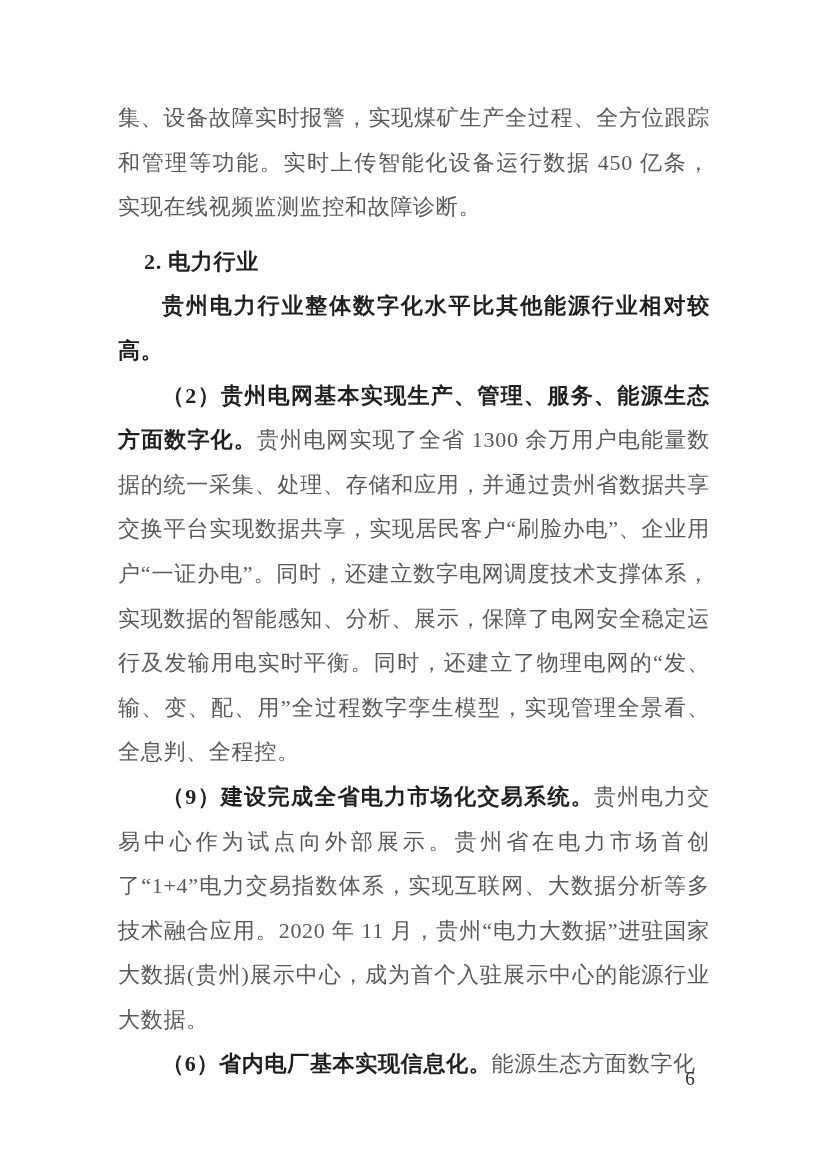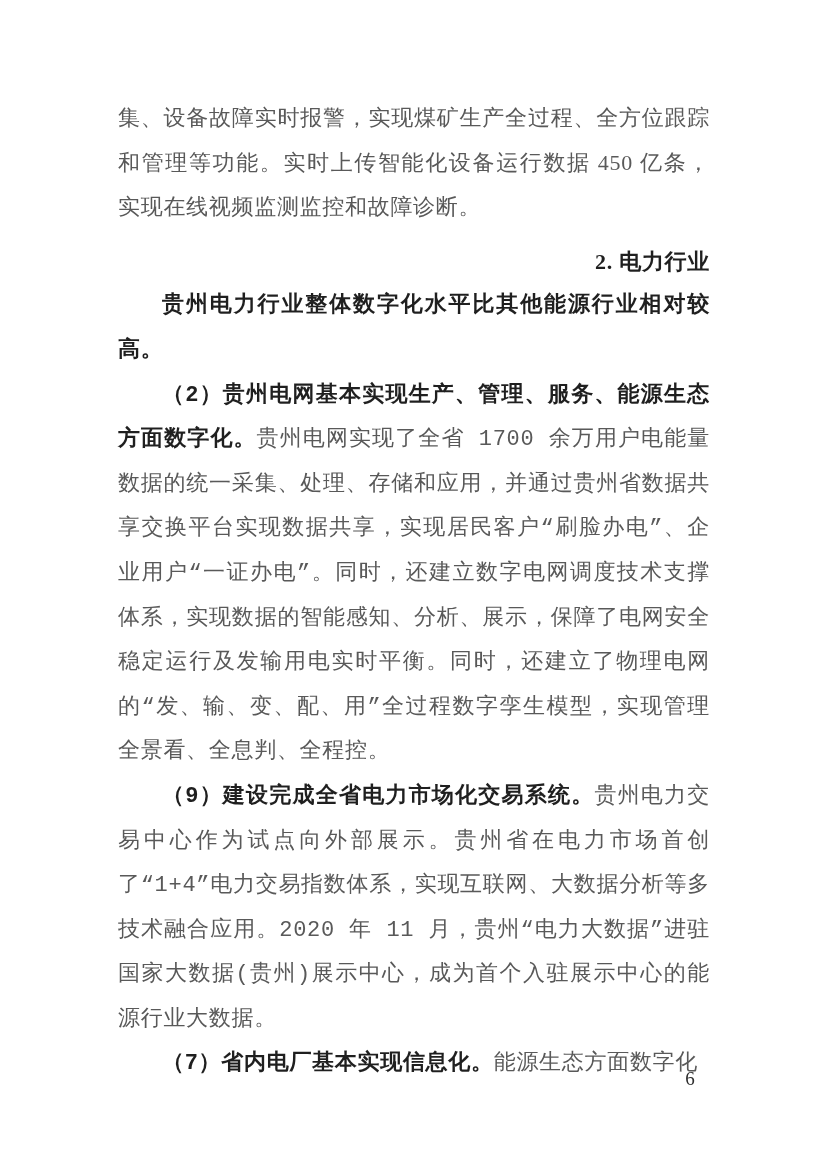--- a/index.html
+++ b/index.html
@@ -20,27 +20,27 @@
     width: 592px;
   }
   .para {
     font-size: 22px;
     line-height: 44.6px;
     letter-spacing: 0.7px;
     text-align: justify;
     text-justify: inter-character;
     color: #595959;
   }
-  .para.indent { text-indent: 2em; font-family: Liberation Mono, monospace; }
+  .para.indent { text-indent: 2em; }
   .para .run-bold { font-weight: bold; color: #1f1f1f; }
   .para .run-regular { font-weight: normal; }
   .para.heading {
     font-weight: bold;
     color: #1f1f1f;
-    text-align: right;
+    text-align: left;
     text-indent: 26px;
     margin-top: 10px;
   }
   .page-number {
     position: absolute;
     left: 670px;
     top: 1064px;
     width: 40px;
     text-align: center;
     font-size: 19px;
@@ -49,18 +49,18 @@
   }
 </style>
 </head>
 <body>
 
 <div class="page">
   <div class="doc-body">
       <p class="para"><span class="run-regular">集、设备故障实时报警，实现煤矿生产全过程、全方位跟踪和管理等功能。实时上传智能化设备运行数据 450 亿条，实现在线视频监测监控和故障诊断。</span></p>
       <p class="para heading"><span class="run-bold">2. 电力行业</span></p>
       <p class="para indent"><span class="run-bold">贵州电力行业整体数字化水平比其他能源行业相对较高。</span></p>
-      <p class="para indent"><span class="run-bold">（2）贵州电网基本实现生产、管理、服务、能源生态方面数字化。</span><span class="run-regular">贵州电网实现了全省 1700 余万用户电能量数据的统一采集、处理、存储和应用，并通过贵州省数据共享交换平台实现数据共享，实现居民客户“刷脸办电”、企业用户“一证办电”。同时，还建立数字电网调度技术支撑体系，实现数据的智能感知、分析、展示，保障了电网安全稳定运行及发输用电实时平衡。同时，还建立了物理电网的“发、输、变、配、用”全过程数字孪生模型，实现管理全景看、全息判、全程控。</span></p>
+      <p class="para indent"><span class="run-bold">（2）贵州电网基本实现生产、管理、服务、能源生态方面数字化。</span><span class="run-regular">贵州电网实现了全省 1300 余万用户电能量数据的统一采集、处理、存储和应用，并通过贵州省数据共享交换平台实现数据共享，实现居民客户“刷脸办电”、企业用户“一证办电”。同时，还建立数字电网调度技术支撑体系，实现数据的智能感知、分析、展示，保障了电网安全稳定运行及发输用电实时平衡。同时，还建立了物理电网的“发、输、变、配、用”全过程数字孪生模型，实现管理全景看、全息判、全程控。</span></p>
       <p class="para indent"><span class="run-bold">（9）建设完成全省电力市场化交易系统。</span><span class="run-regular">贵州电力交易中心作为试点向外部展示。贵州省在电力市场首创了“1+4”电力交易指数体系，实现互联网、大数据分析等多技术融合应用。2020 年 11 月，贵州“电力大数据”进驻国家大数据(贵州)展示中心，成为首个入驻展示中心的能源行业大数据。</span></p>
-      <p class="para indent"><span class="run-bold">（7）省内电厂基本实现信息化。</span><span class="run-regular">能源生态方面数字化</span></p>
+      <p class="para indent"><span class="run-bold">（6）省内电厂基本实现信息化。</span><span class="run-regular">能源生态方面数字化</span></p>
     </div>
   <div class="page-number">6</div>
 </div>
 
 </body></html>

